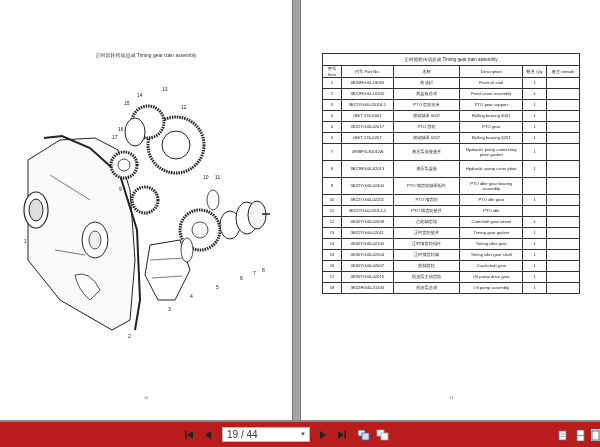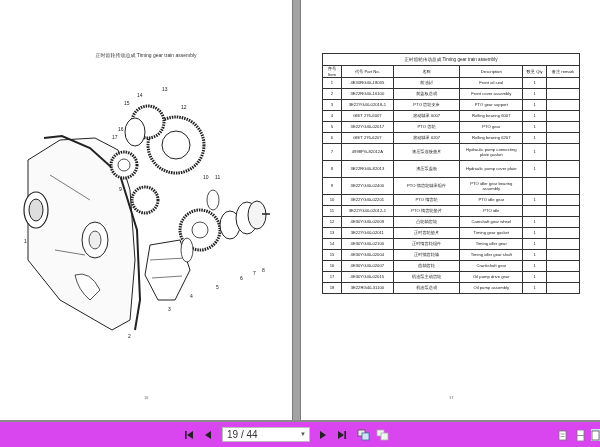--- a/index.html
+++ b/index.html
@@ -11,21 +11,21 @@
   .divider { position:absolute; left:292px; top:0; width:9px; height:420px; background:#a3a3a3; border-left:1px solid #7a7a7a; border-right:1px solid #7a7a7a; box-sizing:border-box; }
   .page-title { position:absolute; left:0; width:292px; top:52px; text-align:center; font-size:5px; color:#333; }
   .page-num { position:absolute; font-size:4px; color:#666; }
   .diagram { position:absolute; left:0; top:80px; width:292px; height:270px; }
   .callout { position:absolute; font-size:5px; color:#222; }
   table.parts { position:absolute; left:21px; top:53px; width:258px; border-collapse:collapse; font-size:4.2px; color:#222; }
   table.parts td, table.parts th { border:0.8px solid #333; text-align:center; font-weight:normal; padding:0 1px; line-height:5.5px; }
   table.parts tr { height:11px; }
   table.parts tr.tall { height:17px; }
   table.parts th.caption { height:11px; font-size:4.6px; }
-  .toolbar { position:absolute; left:0; top:420px; width:600px; height:27px; background:#d946ef; border-top:2px solid #8a8a8a; box-sizing:border-box; }
+  .toolbar { position:absolute; left:0; top:420px; width:600px; height:27px; background:#b91c1c; border-top:2px solid #8a8a8a; box-sizing:border-box; }
   .tb-btn { position:absolute; top:7px; height:12px; display:flex; align-items:center; justify-content:center; cursor:pointer; }
   .page-box { position:absolute; left:222px; top:5px; width:88px; height:15px; background:#fff; border:1px solid #bdbdbd; box-sizing:border-box; font-size:10px; color:#333; line-height:13px; padding-left:4px; }
   .page-box .drop { position:absolute; right:3px; top:0; font-size:6px; color:#555; }
 </style>
 </head>
 <body>
 
 <div class="viewer">
   <div class="page page-left">
     <div class="page-title">正时齿轮传动总成 Timing gear train assembly</div>

